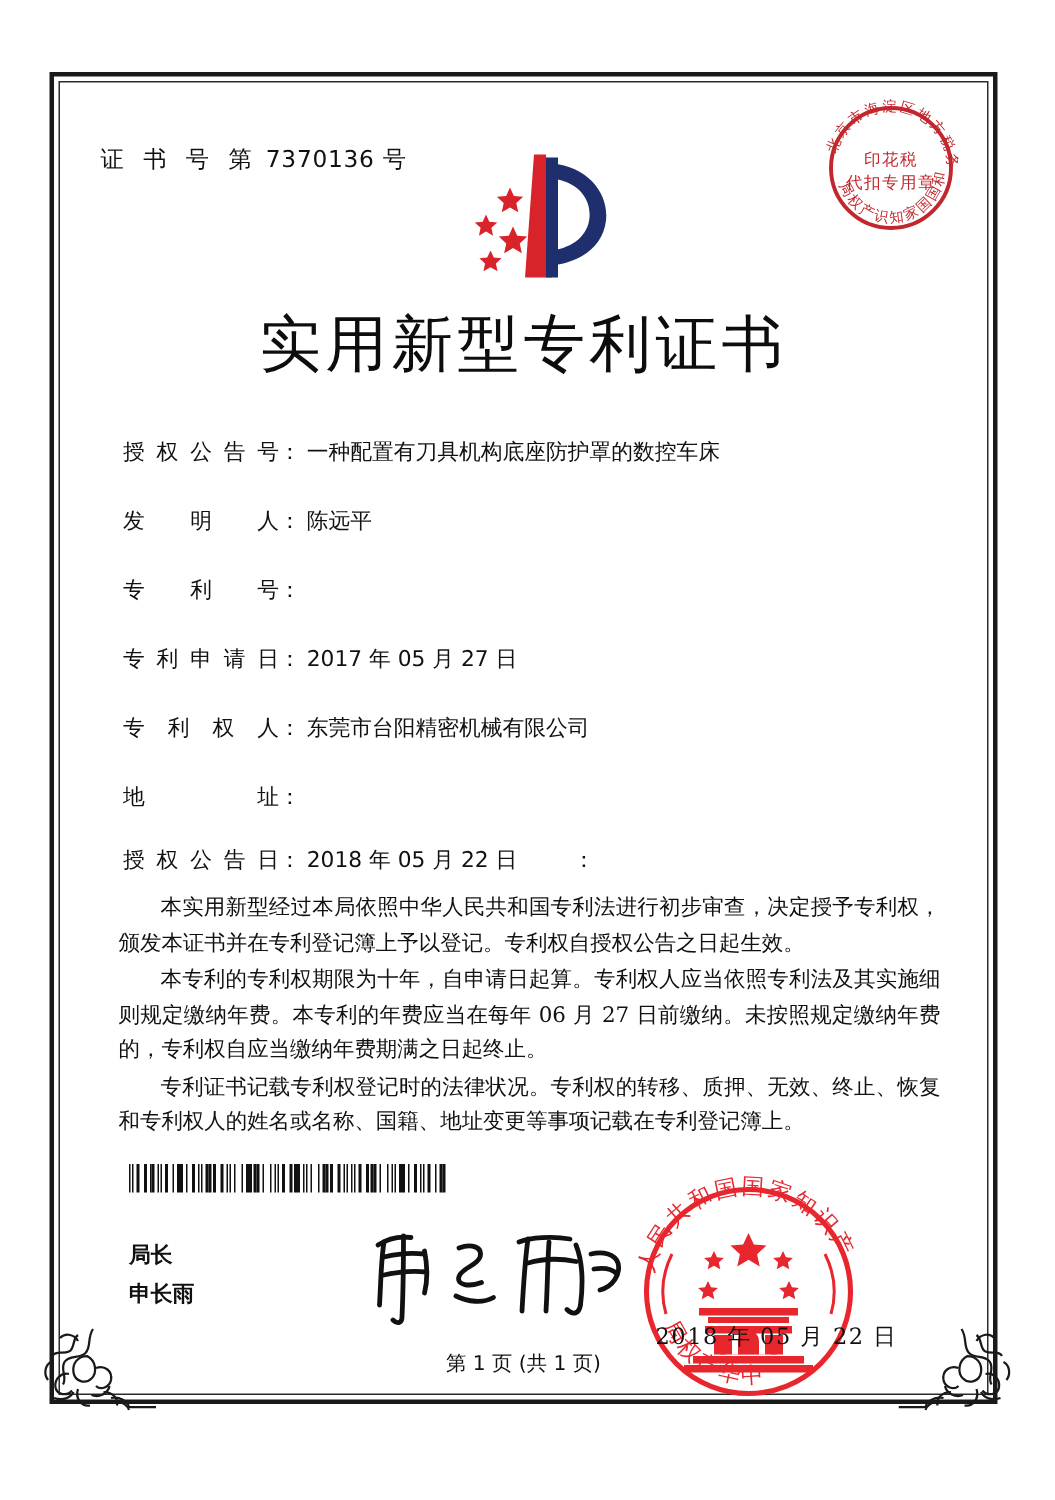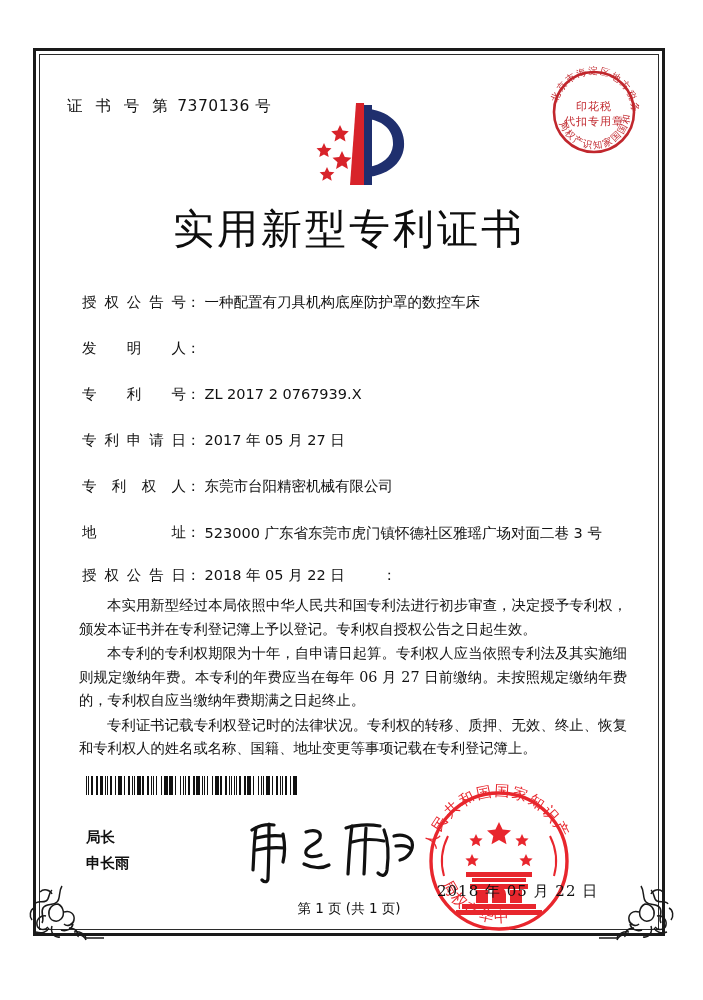--- a/index.html
+++ b/index.html
@@ -315,44 +315,43 @@
 
     <div class="field-row">
       <span class="field-label">授权公告号</span>
       <span class="field-colon">：</span>
       <span class="field-value">一种配置有刀具机构底座防护罩的数控车床</span>
     </div>
 
     <div class="field-row">
       <span class="field-label">发明人</span>
       <span class="field-colon">：</span>
+      <span class="field-value">陈远平</span>
     </div>
 
     <div class="field-row">
       <span class="field-label">专利号</span>
       <span class="field-colon">：</span>
-      <span class="field-value">ZL 2017 2 0767939.X</span>
     </div>
 
     <div class="field-row">
       <span class="field-label">专利申请日</span>
       <span class="field-colon">：</span>
       <span class="field-value">2017 年 05 月 27 日</span>
     </div>
 
     <div class="field-row">
       <span class="field-label">专利权人</span>
       <span class="field-colon">：</span>
       <span class="field-value">东莞市台阳精密机械有限公司</span>
     </div>
 
     <div class="field-row addr">
       <span class="field-label">地址</span>
       <span class="field-colon">：</span>
-      <span class="field-value">523000 广东省东莞市虎门镇怀德社区雅瑶广场对面二巷 3 号</span>
     </div>
 
     <div class="grant-row">
       <span class="grant-left">
         <span class="field-label">授权公告日</span>
         <span class="field-colon">：</span>
         <span>2018 年 05 月 22 日</span>
       </span>
       <span class="grant-right">
         <span class="field-colon">：</span>

